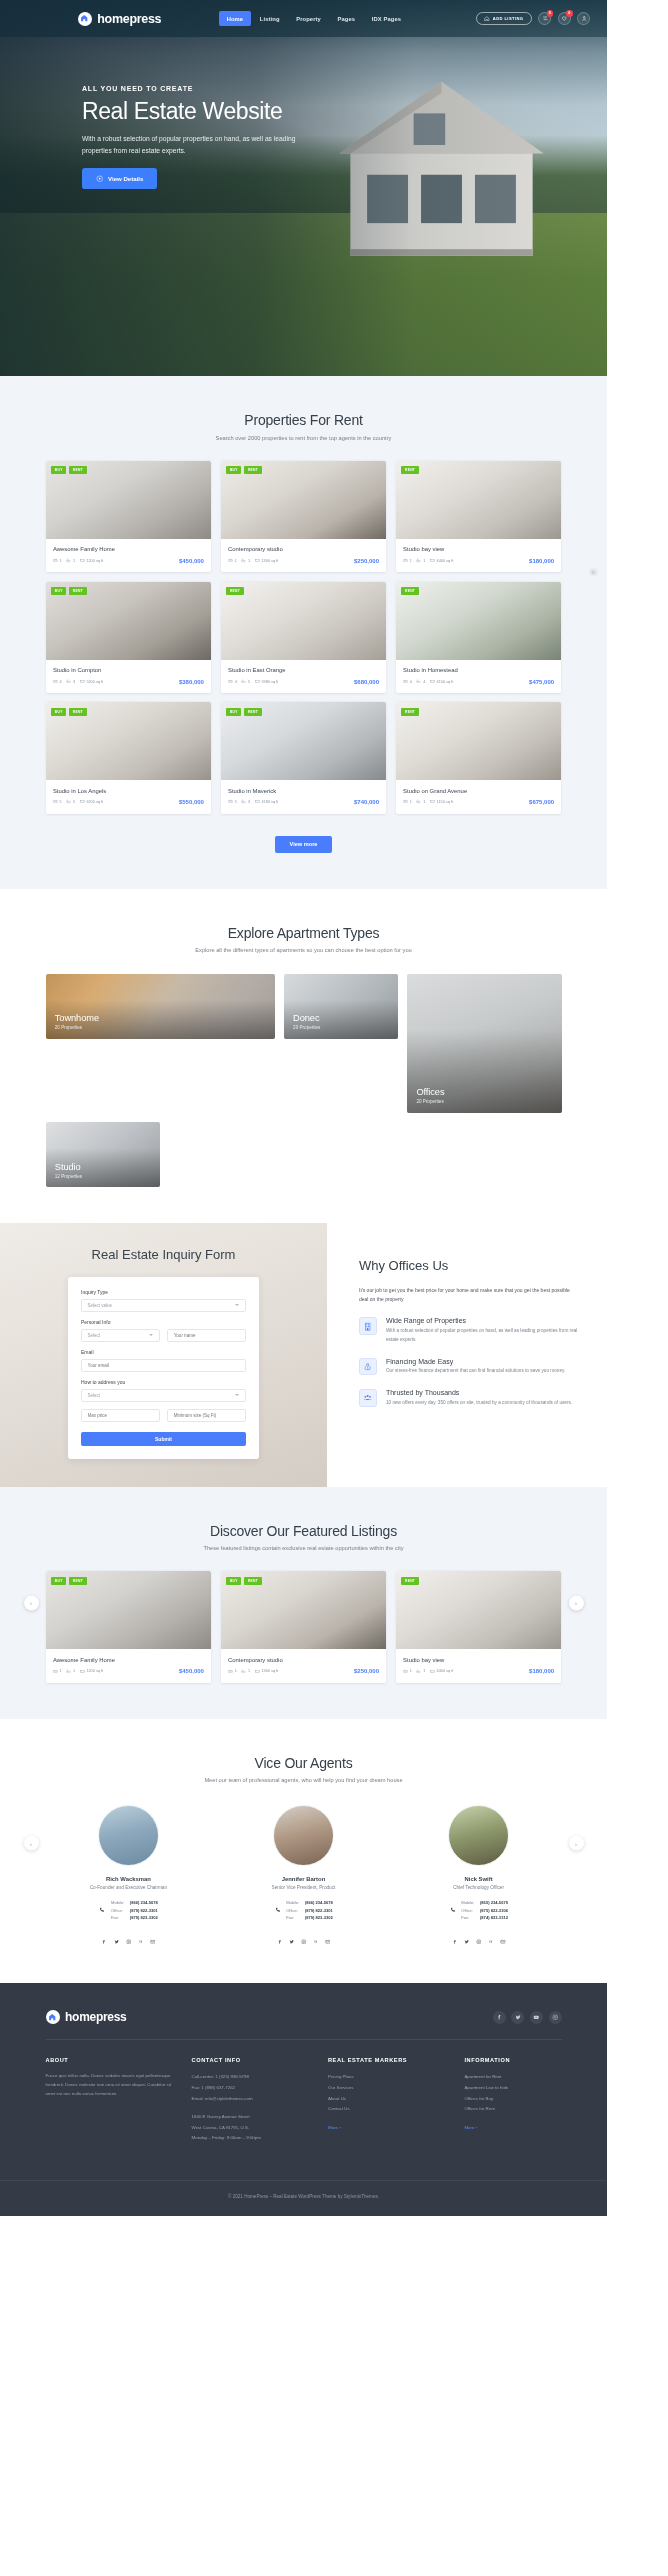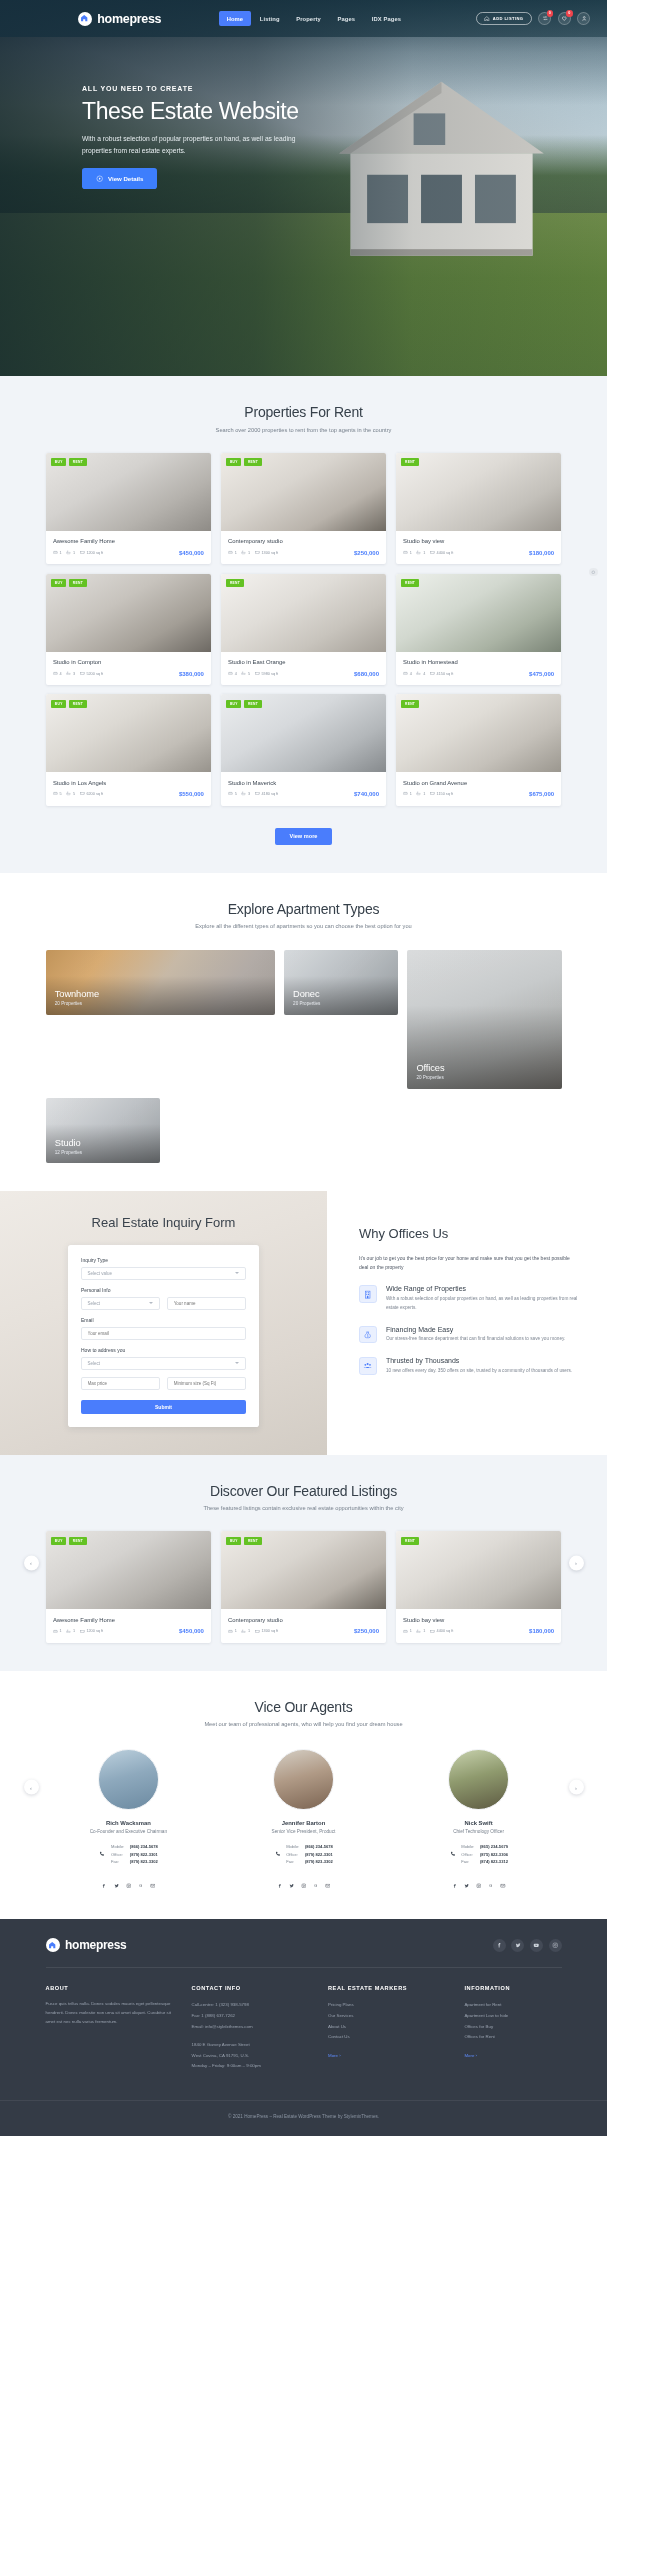--- a/index.html
+++ b/index.html
@@ -87,21 +87,21 @@
     margin-top: 12px; display:inline-flex; align-items:center; gap:4.6px;
     background:#3d7efc; color:#fff; border:none; border-radius:2.8px;
     padding: 6.5px 14px; font-size:6.1px; font-weight:600;
   }
   .hero-btn svg { width:7.4px; height:7.4px; }
 
   
   .section { padding: 28px 0; }
   .sec-title { text-align:center; font-size:14px; font-weight:400; color:#36404a; letter-spacing:-0.2px; }
   .sec-sub { text-align:center; font-size:5.7px; color:#77808c; margin-top:6.5px; }
-  .container { width: 516px; margin: 0 auto; }
+  .container { width: 516px; margin: 8px auto; }
 
   .bg-gray { background:#f1f4f8; }
   .bg-white { background:#ffffff; }
 
   
   .prop-grid { display:grid; grid-template-columns: repeat(3, 1fr); gap: 9.3px; margin-top: 20.4px; }
   .prop-card { background:#fff; border-radius:1.9px; box-shadow: 0 0.9px 2.8px rgba(20,35,60,.09); overflow:hidden; }
   .prop-img { position:relative; height:78px; background:#cfd6dc; }
   .tags { position:absolute; top:5.6px; left:5.6px; display:flex; gap:2.8px; }
   .tag { background:#64c223; color:#fff; font-size:3.3px; font-weight:700; letter-spacing:0.3px; padding:1.9px 3.7px; border-radius:0.9px; }
@@ -287,21 +287,21 @@
           <svg viewBox="0 0 24 24">
               <circle cx="12" cy="9" r="3.3" fill="none" stroke="#fff" stroke-width="2"></circle>
               <path d="M5 20c1.5-4 12.5-4 14 0" fill="none" stroke="#fff" stroke-width="2"></path>
             </svg>
         </div>
       </div>
     </nav>
 
     <div class="hero-content">
       <div class="hero-eyebrow">ALL YOU NEED TO CREATE</div>
-      <h1 class="hero-title">These Estate Website</h1>
+      <h1 class="hero-title">Real Estate Website</h1>
       <p class="hero-desc">With a robust selection of popular properties on hand, as well as leading properties from real estate experts.</p>
       <button class="hero-btn">
         <svg viewBox="0 0 24 24">
             <circle cx="12" cy="12" r="9" fill="none" stroke="#fff" stroke-width="1.6"></circle>
             <path d="M10 8.5 15.5 12 10 15.5z" fill="#fff"></path>
           </svg>
         <span>View Details</span>
       </button>
     </div>
   </section>

